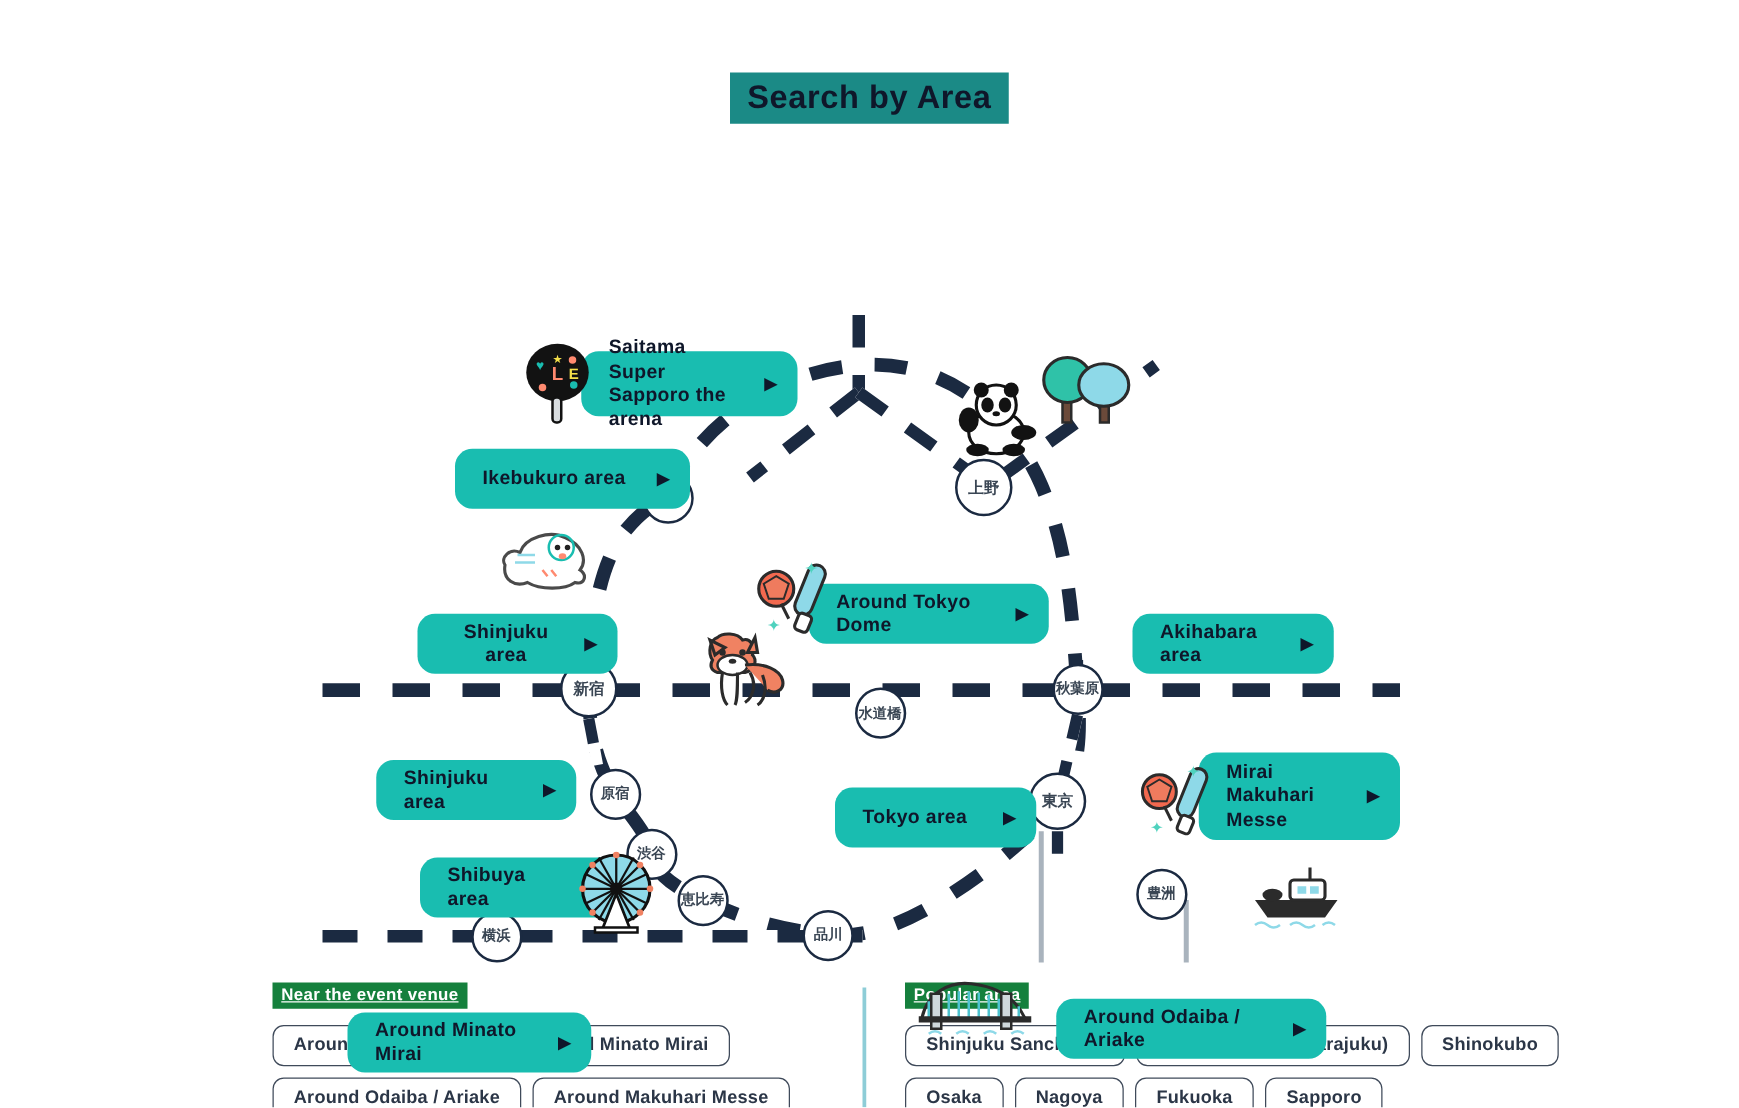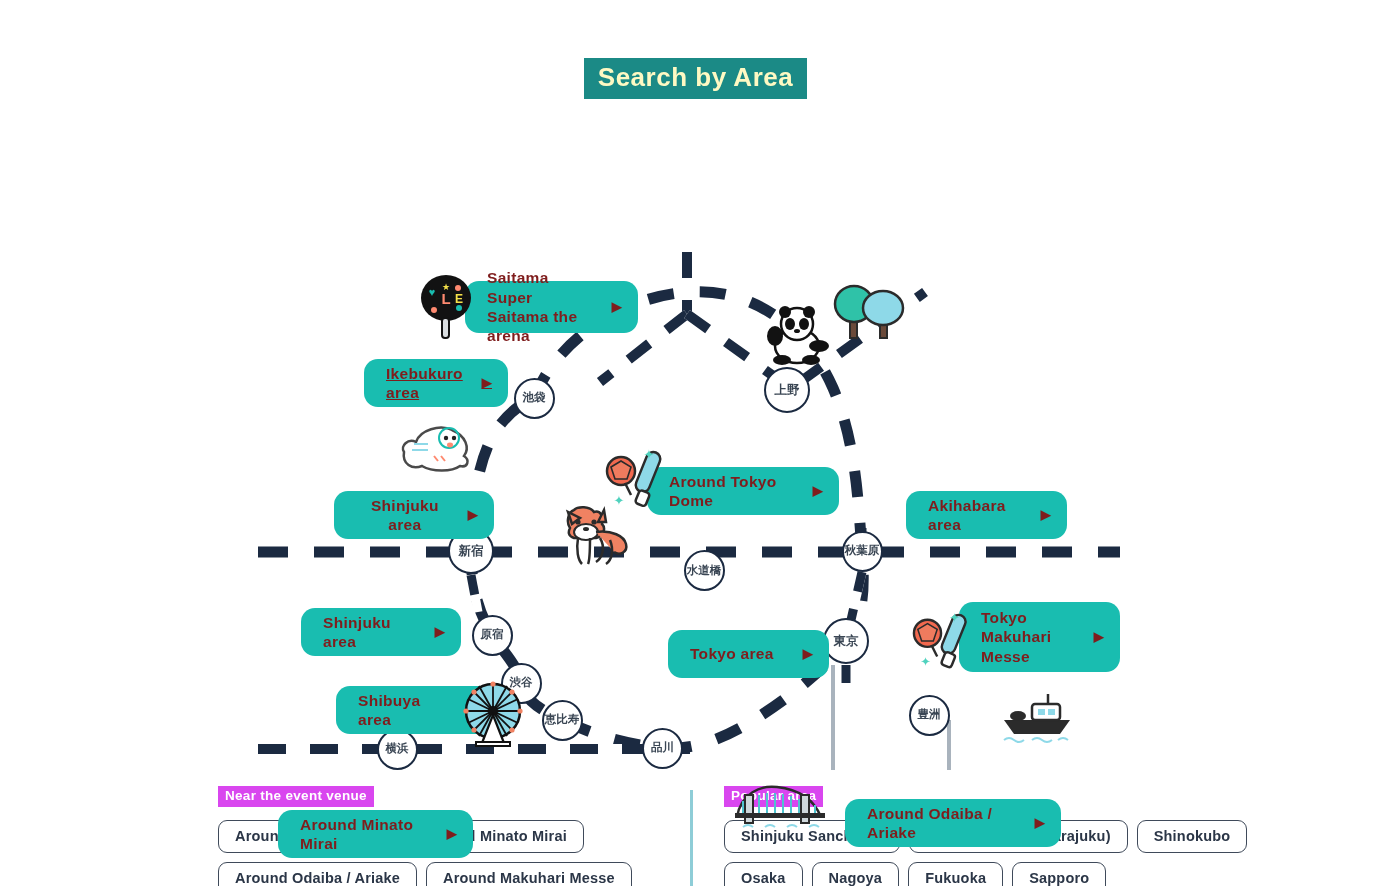--- a/index.html
+++ b/index.html
@@ -19,21 +19,21 @@
 
   
   .title-wrap {
     position: absolute;
     top: 58px; left: 0; width: 1391px;
     text-align: center;
   }
   .title-badge {
     display: inline-block;
     background: #1b8a86;
-    color: #fef9c3;
+    color: #0f172a;
     font-size: 26px;
     font-weight: bold;
     letter-spacing: 0.5px;
     padding: 5px 14px 7px 14px;
     line-height: 1.1;
   }
 
   
   .map {
     position: absolute;
@@ -58,21 +58,21 @@
     z-index: 6;
     cursor: pointer;
   }
   .station.big  { width: 46px; height: 46px; font-size: 12.5px; }
   .station.med  { width: 41px; height: 41px; font-size: 11.5px; }
 
   
   .area-btn {
     position: absolute;
     background: #19bdb0;
-    color: #7f1d1d;
+    color: #0f172a;
     border: none;
     border-radius: 14px;
     font-family: "Liberation Sans", sans-serif;
     font-size: 15.5px;
     font-weight: bold;
     letter-spacing: 0.3px;
     display: flex;
     align-items: center;
     padding: 0 16px 0 22px;
     cursor: pointer;
@@ -95,28 +95,29 @@
   }
   .col-left  { position: absolute; left: 218px; top: 0; width: 450px; }
   .col-right { position: absolute; left: 724px; top: 0; width: 560px; }
   .vdivider {
     position: absolute; left: 690px; top: 4px;
     width: 3px; height: 96px;
     background: #8ecdd7;
   }
   .sec-head {
     display: inline-block;
-    background: #d946ef;
+    background: #15803d;
     color: #ffffff;
     font-size: 13.5px;
     font-weight: bold;
     letter-spacing: 0.3px;
     padding: 2px 7px 3px 7px;
     line-height: 1.2;
     margin-bottom: 13px;
+    text-decoration: underline;
   }
   .tag-row { display: flex; flex-wrap: wrap; gap: 9px; }
   .tag {
     display: inline-flex;
     align-items: center;
     justify-content: center;
     border: 1.6px solid #3f4a5a;
     border-radius: 9px;
     background: #ffffff;
     color: #2b3647;
@@ -245,25 +246,25 @@
         </div>
         <div class="station med" style="left: 908.5px; top: 574.5px;">
           <span>豊洲</span>
         </div>
       </div>
 
     <div id="areabtn-layer">
         <button class="area-btn multi" style="left: 465px; top: 161px; width: 173px; height: 52px;">
           <span class="lbl">
             <span style="display: block;">Saitama Super</span>
-            <span style="display: block;">Saitama the arena</span>
-          </span>
-          <span class="arw">▶</span>
-        </button>
-        <button class="area-btn" style="left: 364px; top: 239px; width: 144px; height: 48px; text-decoration: underline;">
+            <span style="display: block;">Sapporo the arena</span>
+          </span>
+          <span class="arw">▶</span>
+        </button>
+        <button class="area-btn" style="left: 364px; top: 239px; width: 188px; height: 48px;">
           <span class="lbl">
             <span style="display: block;">Ikebukuro area</span>
           </span>
           <span class="arw">▶</span>
         </button>
         <button class="area-btn" style="left: 647px; top: 347px; width: 192px; height: 48px;">
           <span class="lbl">
             <span style="display: block;">Around Tokyo Dome</span>
           </span>
           <span class="arw">▶</span>
@@ -281,21 +282,21 @@
           <span class="arw">▶</span>
         </button>
         <button class="area-btn" style="left: 301px; top: 488px; width: 160px; height: 48px;">
           <span class="lbl">
             <span style="display: block;">Shinjuku area</span>
           </span>
           <span class="arw">▶</span>
         </button>
         <button class="area-btn multi" style="left: 959px; top: 482px; width: 161px; height: 70px;">
           <span class="lbl">
-            <span style="display: block;">Tokyo</span>
+            <span style="display: block;">Mirai</span>
             <span style="display: block;">Makuhari</span>
             <span style="display: block;">Messe</span>
           </span>
           <span class="arw">▶</span>
         </button>
         <button class="area-btn" style="left: 668px; top: 510px; width: 161px; height: 48px;">
           <span class="lbl">
             <span style="display: block;">Tokyo area</span>
           </span>
           <span class="arw">▶</span>

